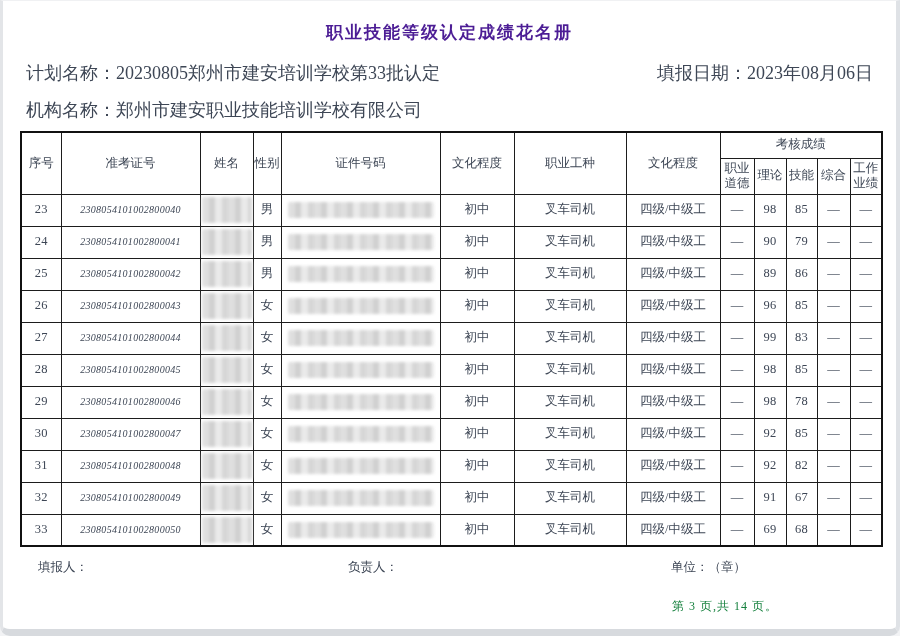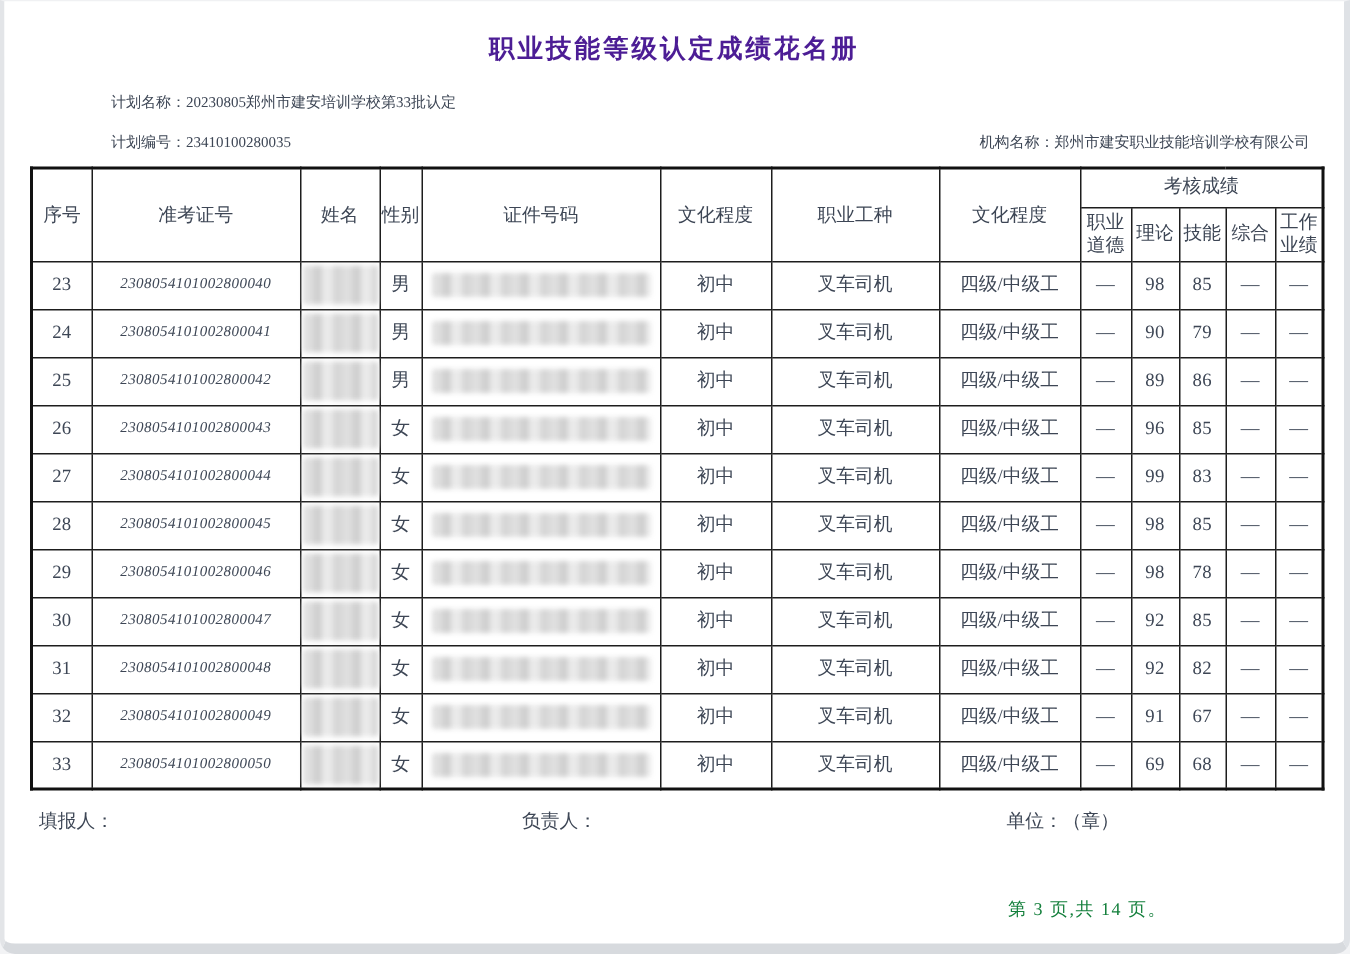--- a/index.html
+++ b/index.html
@@ -26,22 +26,21 @@
     font-weight: bold;
     color: #4c1d95;
     letter-spacing: 2px;
     padding-top: 20px;
   }
   .meta-row {
     display: flex;
     justify-content: space-between;
     align-items: baseline;
     padding: 0 23px;
-    font-size: 10px;
-    margin-left: 48px;
+    font-size: 18px;
   }
   .meta-row.first { margin-top: 17px; }
   .meta-row.second { margin-top: 13px; }
   table.roster {
     border-collapse: collapse;
     margin: 9px 0 0 17px;
     width: 861px;
     table-layout: fixed;
     font-size: 12.5px;
   }
@@ -76,21 +75,21 @@
   }
   .redact.name { width: 50px; height: 26px; margin: -6px auto; }
   .redact.idno { width: 146px; height: 16px; }
   .footer-line {
     position: relative;
     height: 20px;
     margin-top: 12px;
     font-size: 12.5px;
     color: #3d4655;
   }
-  .footer-line .filler   { position: absolute; left: 23px; }
+  .footer-line .filler   { position: absolute; left: 35px; }
   .footer-line .manager  { position: absolute; left: 345px; }
   .footer-line .unit     { position: absolute; left: 668px; }
   .page-info {
     position: absolute;
     right: 118px;
     bottom: 14px;
     font-size: 12px;
     letter-spacing: 1px;
     color: #15803d;
   }
@@ -99,26 +98,26 @@
 <body>
 
 <div class="page">
 
   <div class="doc-title">职业技能等级认定成绩花名册</div>
 
   <div class="meta-row first">
     <div>
       <span>计划名称：</span><span>20230805郑州市建安培训学校第33批认定</span>
     </div>
+    <div>
+      <span>填报日期：</span><span>2023年08月06日</span>
+    </div>
   </div>
 
   <div class="meta-row second">
-    <div>
-      <span>计划编号：</span><span>23410100280035</span>
-    </div>
     <div>
       <span>机构名称：</span><span>郑州市建安职业技能培训学校有限公司</span>
     </div>
   </div>
 
   <table class="roster">
     <colgroup>
       <col style="width:40px">
         <col style="width:139px">
         <col style="width:53px">

